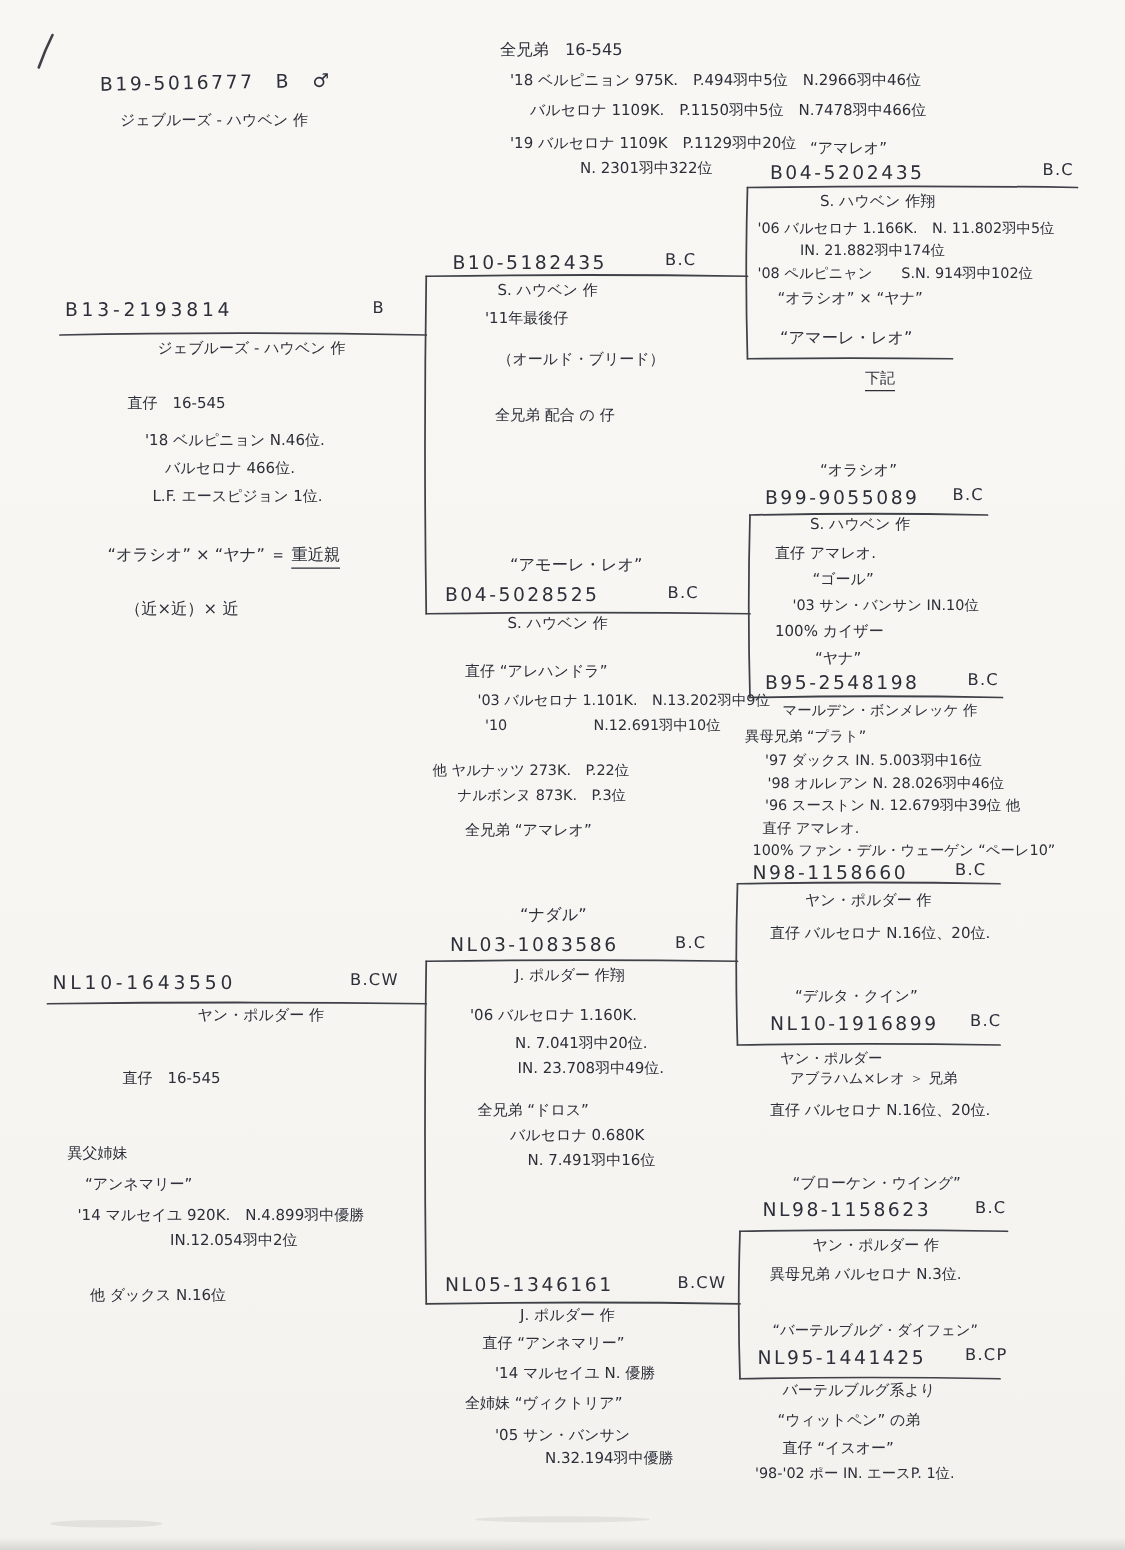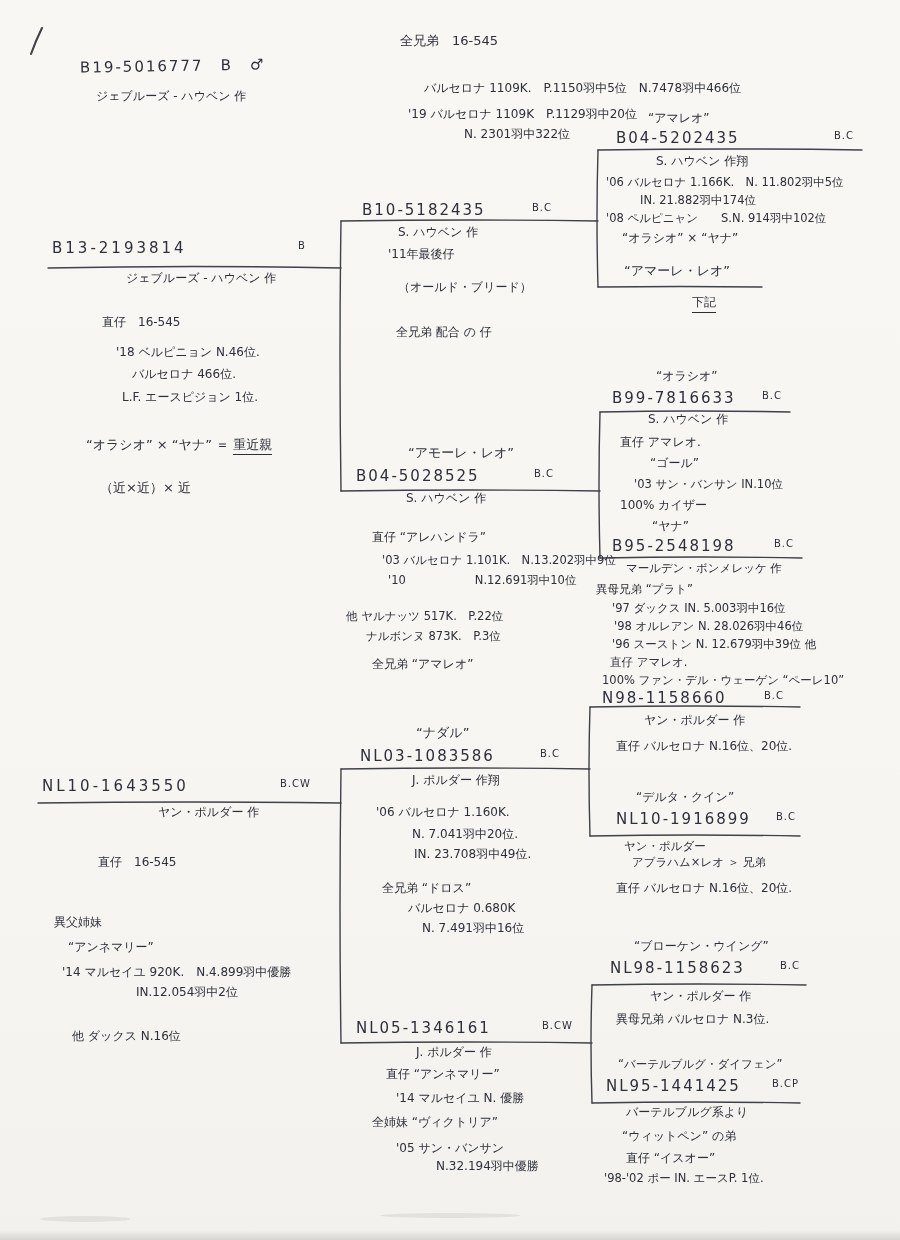--- a/index.html
+++ b/index.html
@@ -12,21 +12,21 @@
   .lines{position:absolute;left:0;top:0;}
   .t{
     position:absolute;white-space:nowrap;color:#2d2f3a;
     font-size:13px;line-height:1.15;
     font-family:"DejaVu Sans","Liberation Sans",sans-serif;
   }
   .sm{font-size:12px;}
   .xs{font-size:11.5px;}
   .ring{font-size:15px;letter-spacing:2px;}
   .ringL{font-size:15px;letter-spacing:3px;}
-  .band{font-size:10px;letter-spacing:1px;}
+  .band{font-size:13px;letter-spacing:1px;}
   .u{border-bottom:1.4px solid #2c2e36;padding-bottom:2px;}
   .tilt-l{transform:rotate(-1deg);}
   .smudge{position:absolute;background:#9a9a98;opacity:.18;border-radius:50%;}
   .edge-bottom{position:absolute;left:0;right:0;bottom:0;height:10px;
     background:linear-gradient(180deg,rgba(0,0,0,0) 0%,rgba(90,90,88,.18) 100%);}
 </style>
 </head>
 <body>
 
 <div class="page">
@@ -61,20 +61,21 @@
       <path d="M592 985 Q590 1044 592 1103"></path>
       <path d="M592 985 Q698 983 806 985"></path>
       <path d="M592 1103 Q696 1101 800 1103"></path>
     </g>
   </svg>
 
   <div class="t ring tilt-l" style="left:80px;top:58px">B19-5016777　B　♂</div>
   <div class="t sm" style="left:96px;top:90px">ジェブルーズ - ハウベン 作</div>
 
   <div class="t" style="left:400px;top:34px">全兄弟　16-545</div>
+  <div class="t sm" style="left:408px;top:58px">'18 ベルピニョン 975K.　P.494羽中5位　N.2966羽中46位</div>
   <div class="t sm" style="left:424px;top:82px">バルセロナ 1109K.　P.1150羽中5位　N.7478羽中466位</div>
   <div class="t sm" style="left:408px;top:108px">'19 バルセロナ 1109K　P.1129羽中20位</div>
   <div class="t sm" style="left:464px;top:128px">N. 2301羽中322位</div>
 
   <div class="t ringL" style="left:52px;top:240px">B13-2193814</div>
   <div class="t band" style="left:298px;top:240px">B</div>
   <div class="t sm" style="left:126px;top:272px">ジェブルーズ - ハウベン 作</div>
   <div class="t sm" style="left:102px;top:316px">直仔　16-545</div>
   <div class="t sm" style="left:116px;top:346px">'18 ベルピニョン N.46位.</div>
   <div class="t sm" style="left:132px;top:368px">バルセロナ 466位.</div>
@@ -99,21 +100,21 @@
   <div class="t sm" style="left:398px;top:281px">（オールド・ブリード）</div>
   <div class="t sm" style="left:396px;top:326px">全兄弟 配合 の 仔</div>
 
   <div class="t" style="left:408px;top:446px">“アモーレ・レオ”</div>
   <div class="t ring" style="left:356px;top:468px">B04-5028525</div>
   <div class="t band" style="left:534px;top:468px">B.C</div>
   <div class="t sm" style="left:406px;top:492px">S. ハウベン 作</div>
   <div class="t sm" style="left:372px;top:531px">直仔 “アレハンドラ”</div>
   <div class="t xs" style="left:382px;top:554px">'03 バルセロナ 1.101K.　N.13.202羽中9位</div>
   <div class="t xs" style="left:388px;top:574px">'10　　　　　　N.12.691羽中10位</div>
-  <div class="t xs" style="left:346px;top:610px">他 ヤルナッツ 517K.　P.22位</div>
+  <div class="t xs" style="left:346px;top:610px">他 ヤルナッツ 273K.　P.22位</div>
   <div class="t xs" style="left:366px;top:630px">ナルボンヌ 873K.　P.3位</div>
   <div class="t sm" style="left:372px;top:658px">全兄弟 “アマレオ”</div>
 
   <div class="t" style="left:416px;top:726px">“ナダル”</div>
   <div class="t ring" style="left:360px;top:748px">NL03-1083586</div>
   <div class="t band" style="left:540px;top:748px">B.C</div>
   <div class="t sm" style="left:412px;top:774px">J. ポルダー 作翔</div>
   <div class="t sm" style="left:376px;top:806px">'06 バルセロナ 1.160K.</div>
   <div class="t sm" style="left:412px;top:828px">N. 7.041羽中20位.</div>
   <div class="t sm" style="left:414px;top:848px">IN. 23.708羽中49位.</div>
@@ -136,21 +137,21 @@
   <div class="t sm" style="left:656px;top:155px">S. ハウベン 作翔</div>
   <div class="t xs" style="left:606px;top:176px">'06 バルセロナ 1.166K.　N. 11.802羽中5位</div>
   <div class="t xs" style="left:640px;top:194px">IN. 21.882羽中174位</div>
   <div class="t xs" style="left:606px;top:212px">'08 ペルピニャン　　S.N. 914羽中102位</div>
   <div class="t sm" style="left:622px;top:232px">“オラシオ” × “ヤナ”</div>
 
   <div class="t" style="left:624px;top:264px">“アマーレ・レオ”</div>
   <div class="t u sm" style="left:692px;top:296px">下記</div>
 
   <div class="t sm" style="left:656px;top:370px">“オラシオ”</div>
-  <div class="t ring" style="left:612px;top:390px">B99-7816633</div>
+  <div class="t ring" style="left:612px;top:390px">B99-9055089</div>
   <div class="t band" style="left:762px;top:390px">B.C</div>
   <div class="t sm" style="left:648px;top:413px">S. ハウベン 作</div>
   <div class="t sm" style="left:620px;top:436px">直仔 アマレオ.</div>
   <div class="t sm" style="left:650px;top:457px">“ゴール”</div>
   <div class="t xs" style="left:634px;top:478px">'03 サン・バンサン IN.10位</div>
   <div class="t sm" style="left:620px;top:499px">100% カイザー</div>
 
   <div class="t sm" style="left:652px;top:520px">“ヤナ”</div>
   <div class="t ring" style="left:612px;top:538px">B95-2548198</div>
   <div class="t band" style="left:774px;top:538px">B.C</div>

